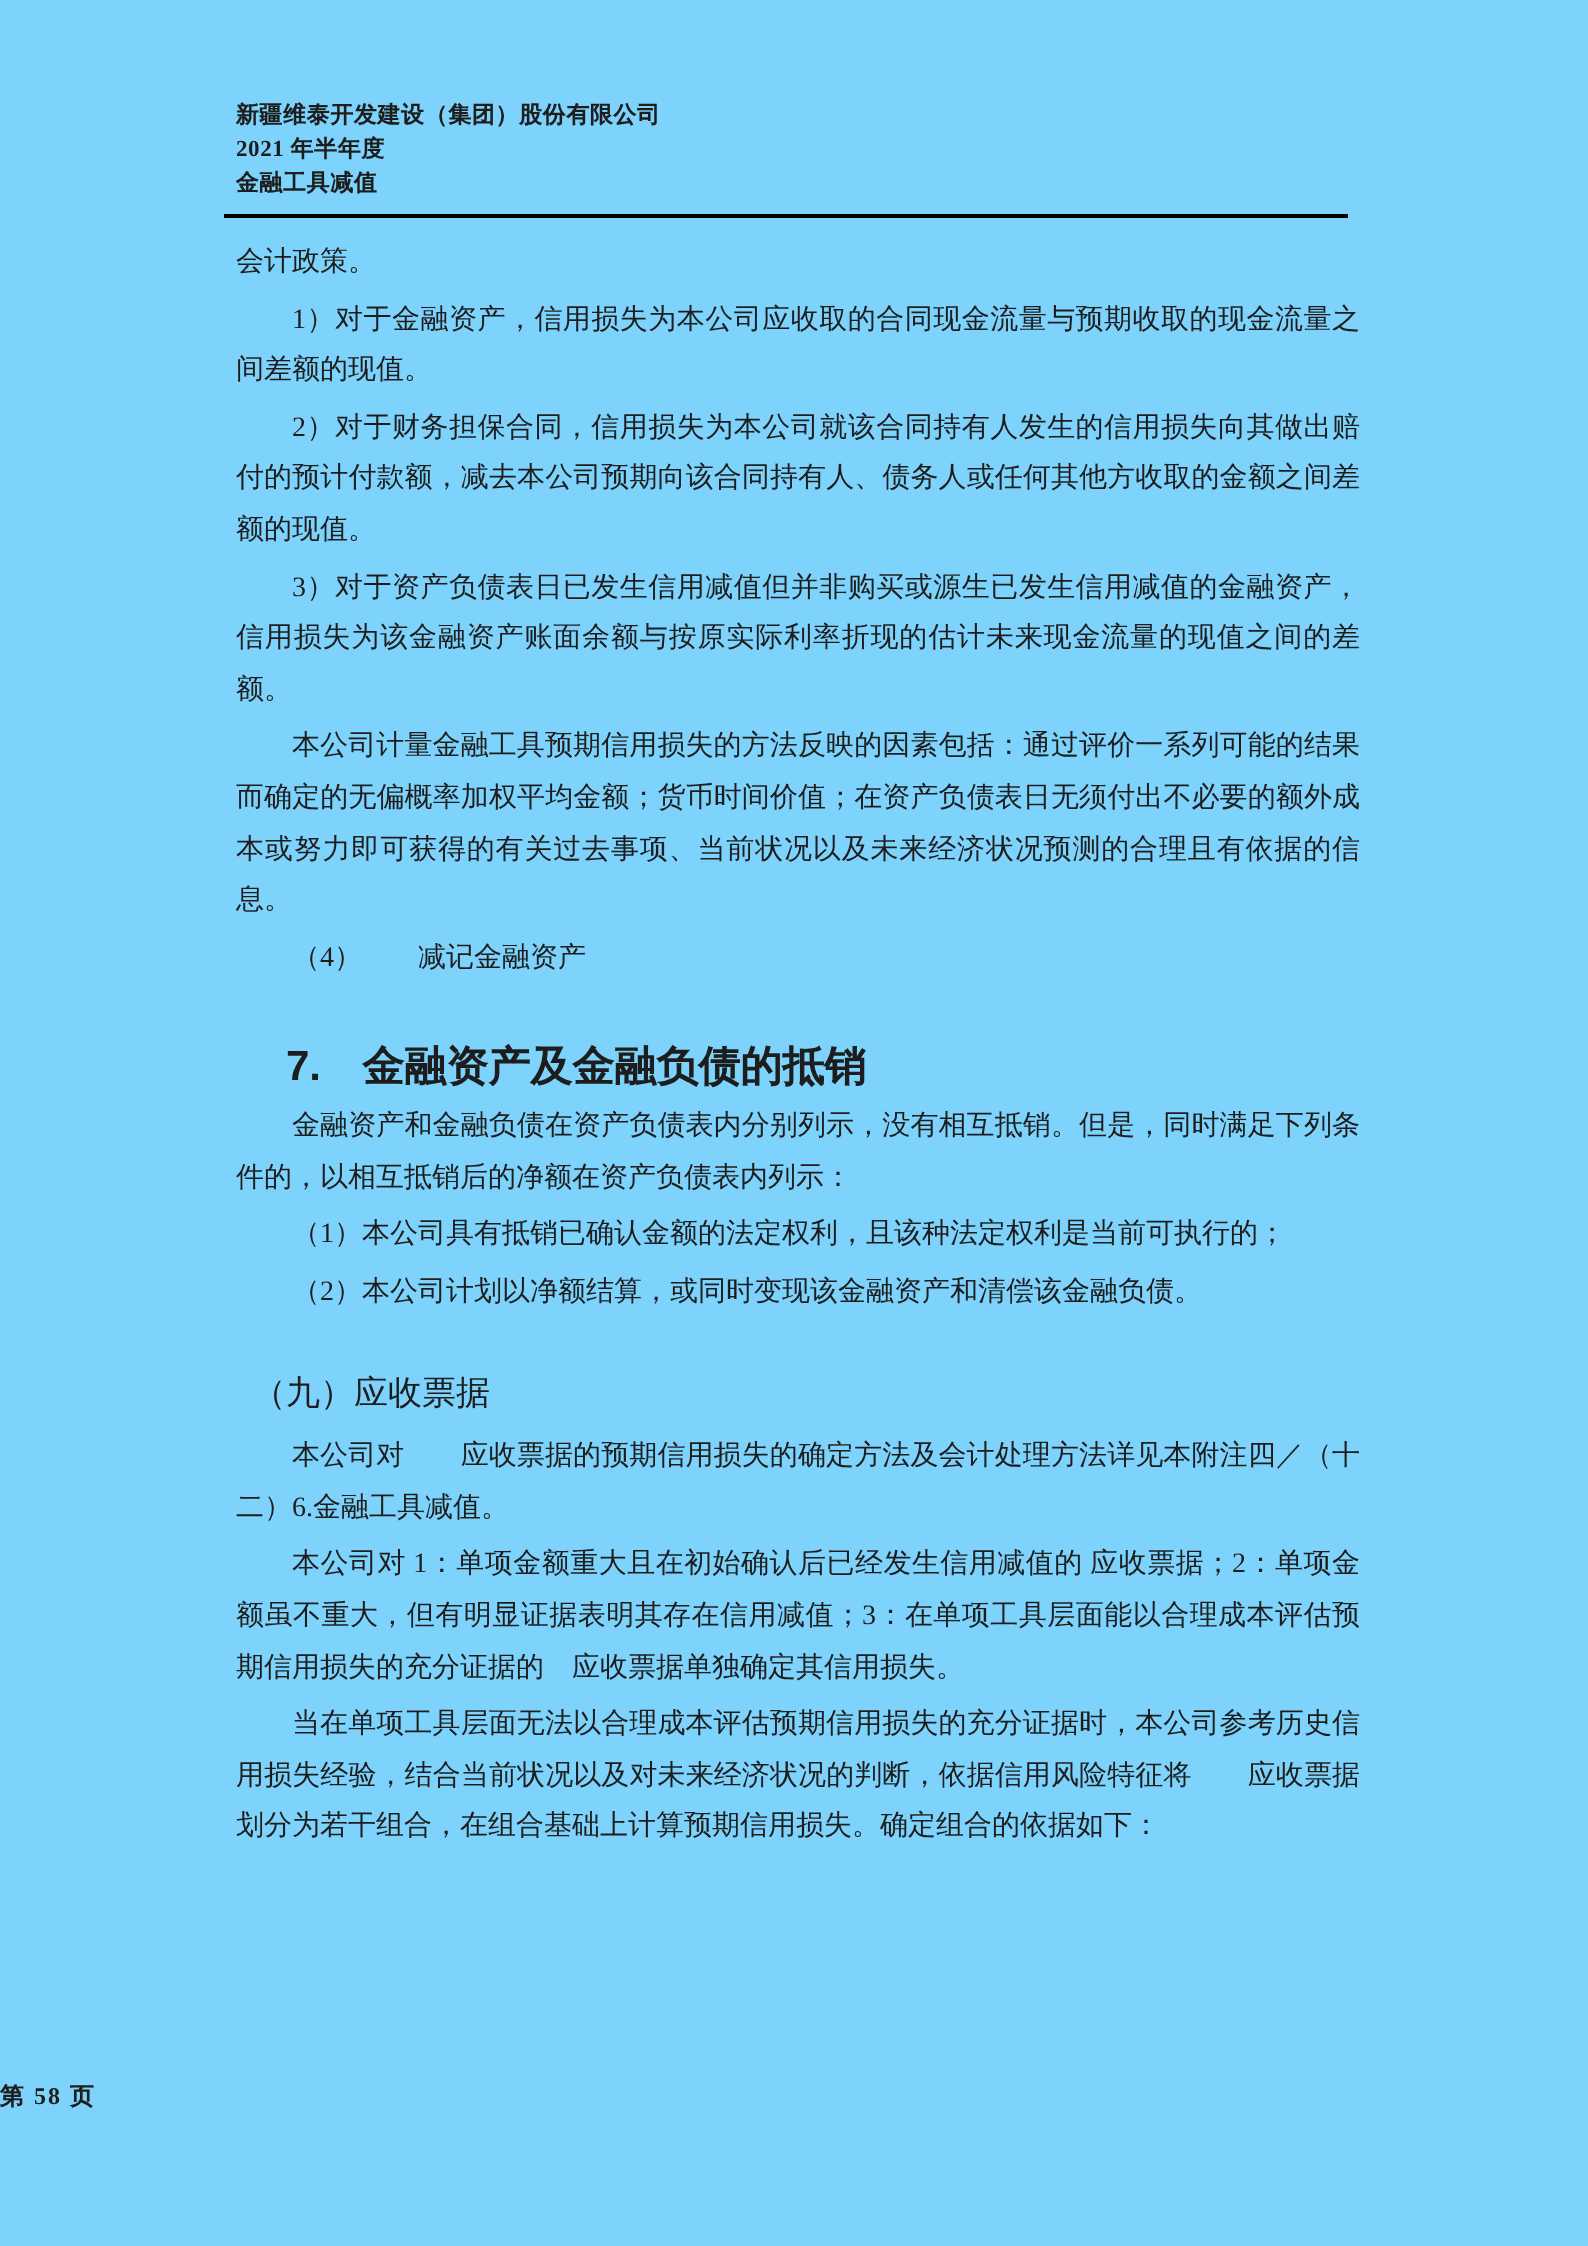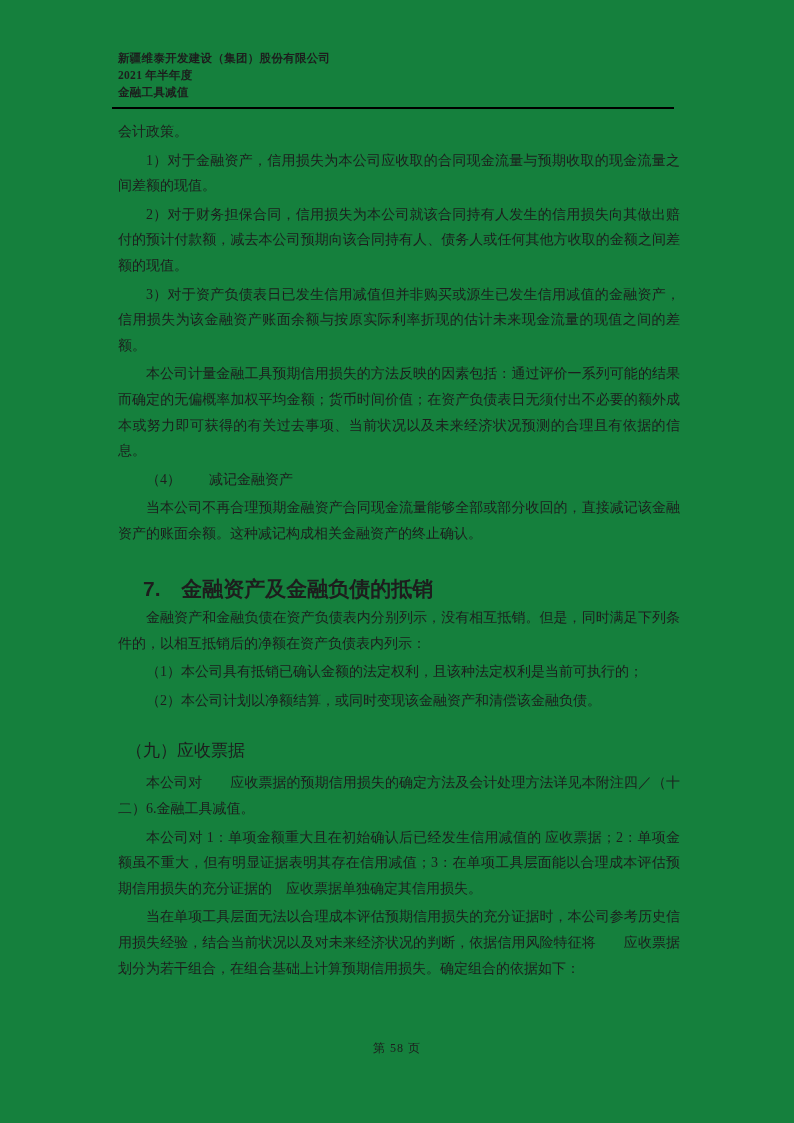--- a/index.html
+++ b/index.html
@@ -4,21 +4,21 @@
 <style>
   html, body {
     margin: 0;
     padding: 0;
     background: #ffffff;
   }
   .page {
     position: relative;
     width: 794px;
     height: 1123px;
-    background: #15803d;
+    background: #7dd3fc;
     color: #1d1d1d;
     font-family: "Liberation Serif", "DejaVu Serif", serif;
     overflow: hidden;
   }
   .doc-header {
     position: absolute;
     left: 118px;
     top: 50px;
     font-weight: bold;
     font-size: 11.5px;
@@ -65,23 +65,23 @@
     line-height: 28px;
     font-weight: normal;
     font-family: "Liberation Sans", "DejaVu Sans", sans-serif;
     text-align: left;
   }
   .doc-footer {
     position: absolute;
     left: 0;
     top: 1040px;
     width: 794px;
-    text-align: center;
     font-size: 12px;
     letter-spacing: 1px;
+    font-weight: bold;
   }
 </style>
 </head>
 <body>
 
 <div class="page">
 
   <header class="doc-header">
     <div>新疆维泰开发建设（集团）股份有限公司</div>
     <div>2021 年半年度</div>
@@ -90,21 +90,20 @@
 
   <div class="header-divider"></div>
 
   <main class="doc-body">
     <p class="plain">会计政策。</p>
     <p class="ind">1）对于金融资产，信用损失为本公司应收取的合同现金流量与预期收取的现金流量之间差额的现值。</p>
     <p class="ind">2）对于财务担保合同，信用损失为本公司就该合同持有人发生的信用损失向其做出赔付的预计付款额，减去本公司预期向该合同持有人、债务人或任何其他方收取的金额之间差额的现值。</p>
     <p class="ind">3）对于资产负债表日已发生信用减值但并非购买或源生已发生信用减值的金融资产，信用损失为该金融资产账面余额与按原实际利率折现的估计未来现金流量的现值之间的差额。</p>
     <p class="ind">本公司计量金融工具预期信用损失的方法反映的因素包括：通过评价一系列可能的结果而确定的无偏概率加权平均金额；货币时间价值；在资产负债表日无须付出不必要的额外成本或努力即可获得的有关过去事项、当前状况以及未来经济状况预测的合理且有依据的信息。</p>
     <p class="ind">（4）　　减记金融资产</p>
-    <p class="ind">当本公司不再合理预期金融资产合同现金流量能够全部或部分收回的，直接减记该金融资产的账面余额。这种减记构成相关金融资产的终止确认。</p>
 
     <h4 class="sec-offset">
       <span class="sec-num">7.</span>
       <span>金融资产及金融负债的抵销</span>
     </h4>
     <p class="ind">金融资产和金融负债在资产负债表内分别列示，没有相互抵销。但是，同时满足下列条件的，以相互抵销后的净额在资产负债表内列示：</p>
     <p class="ind">（1）本公司具有抵销已确认金额的法定权利，且该种法定权利是当前可执行的；</p>
     <p class="ind">（2）本公司计划以净额结算，或同时变现该金融资产和清偿该金融负债。</p>
 
     <h3 class="sec-nr">（九）应收票据</h3>

